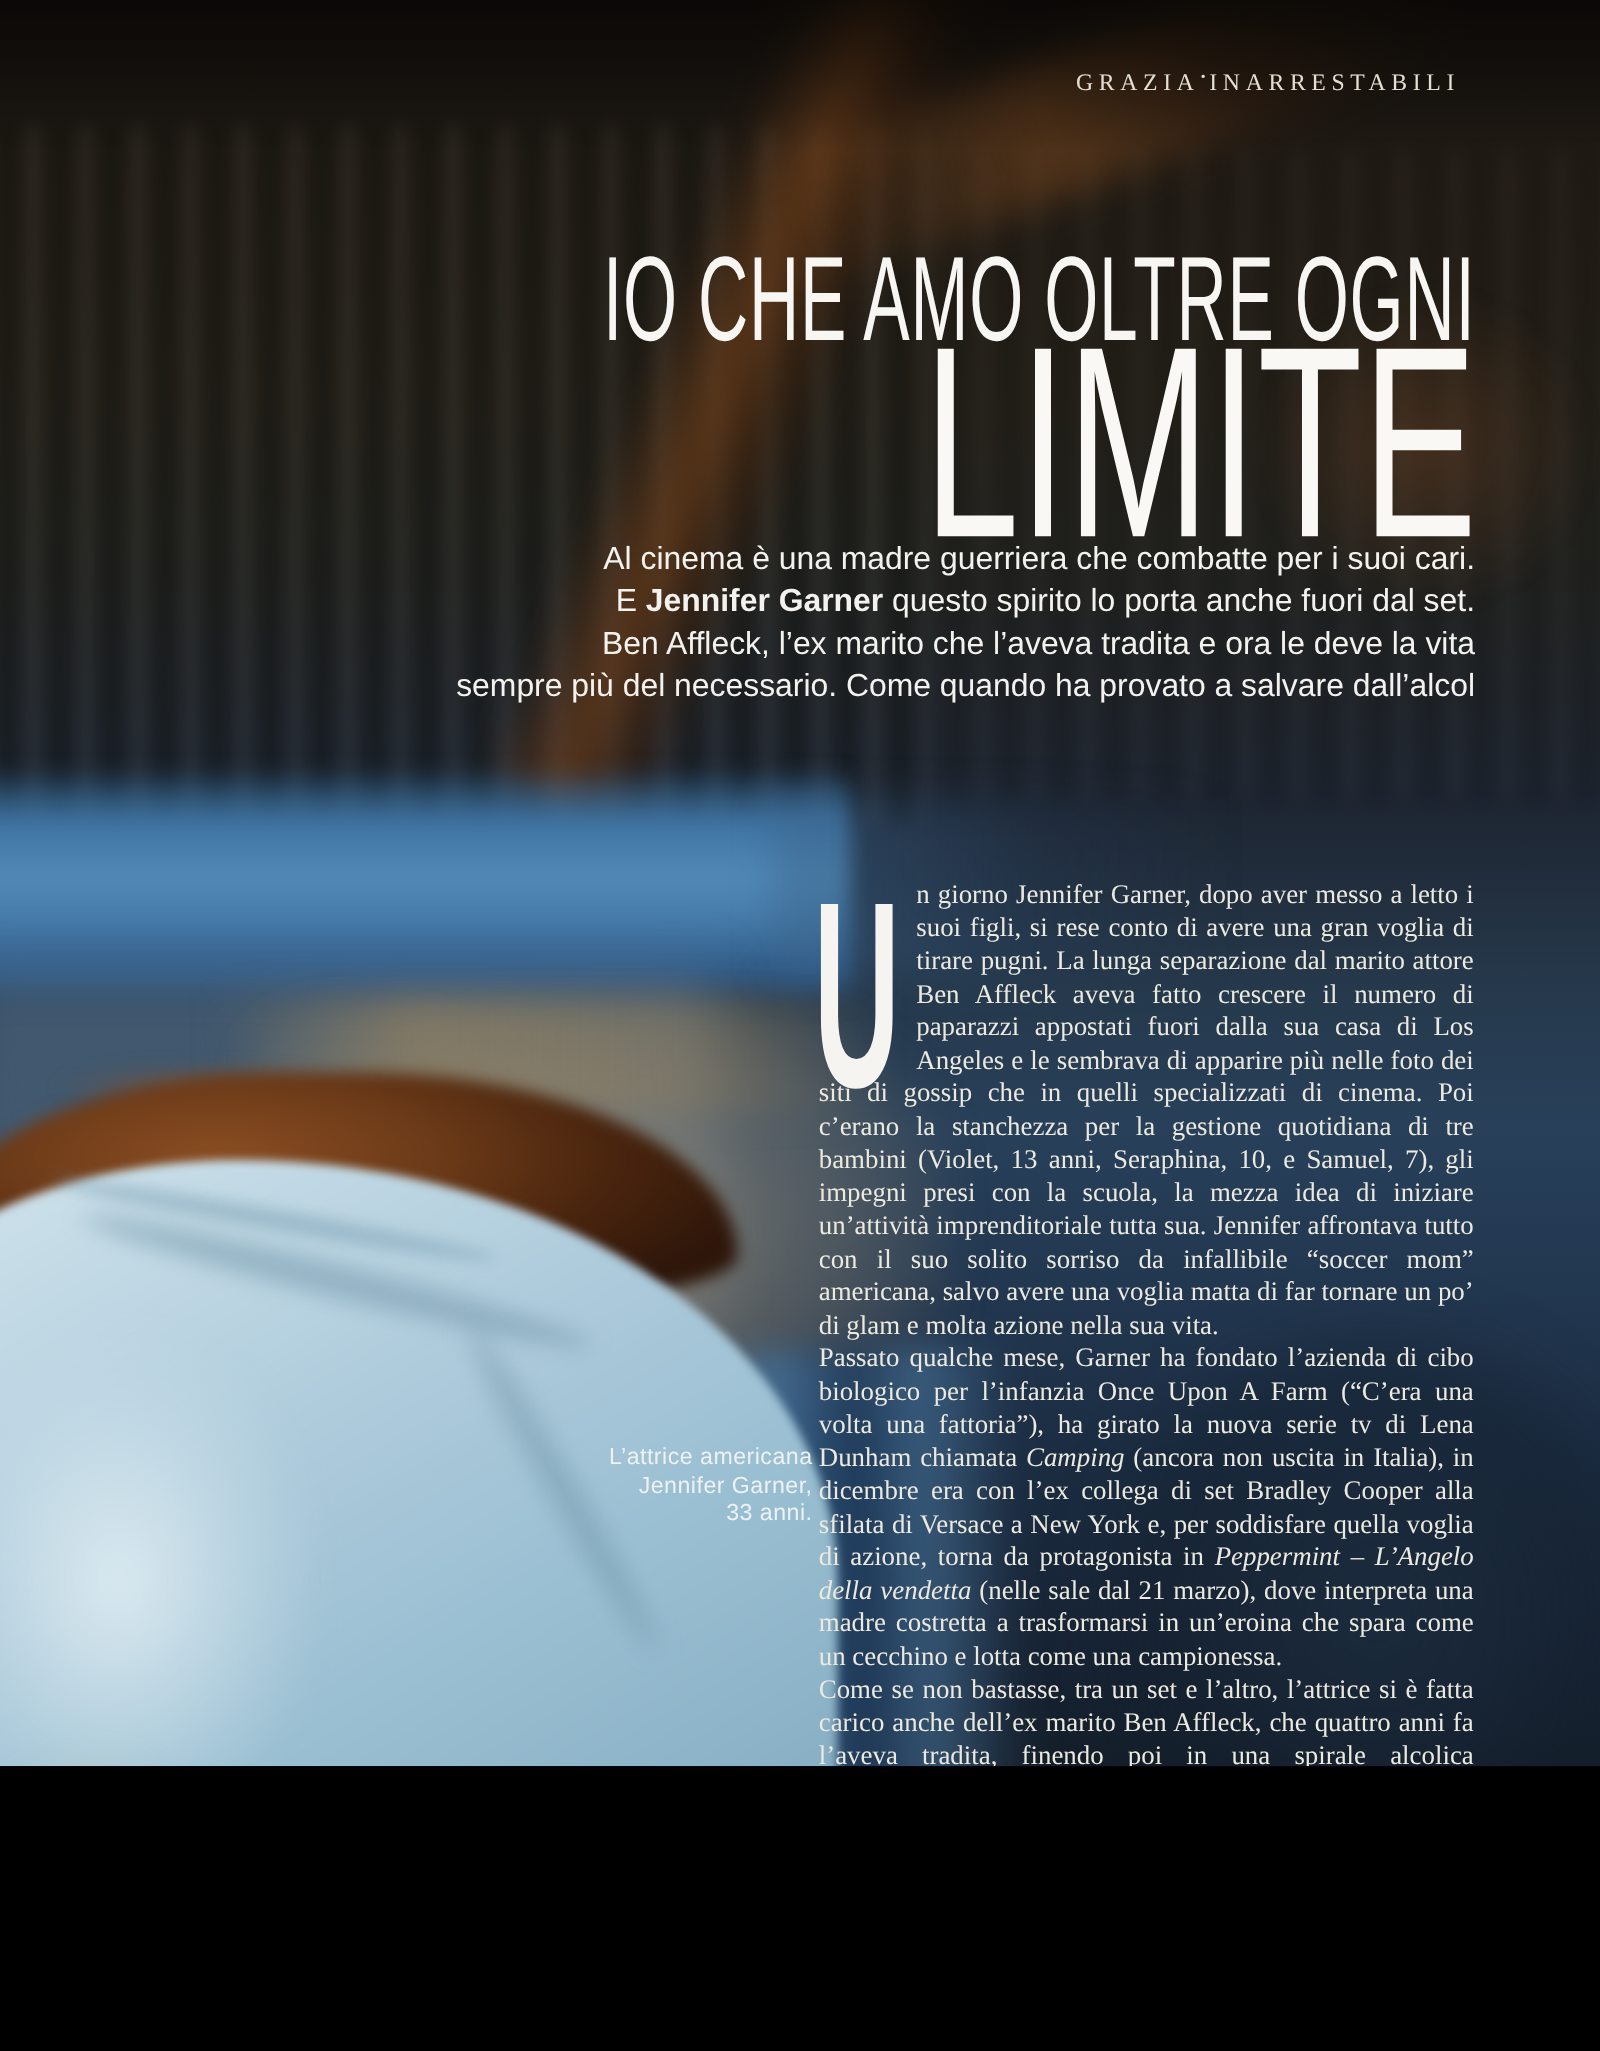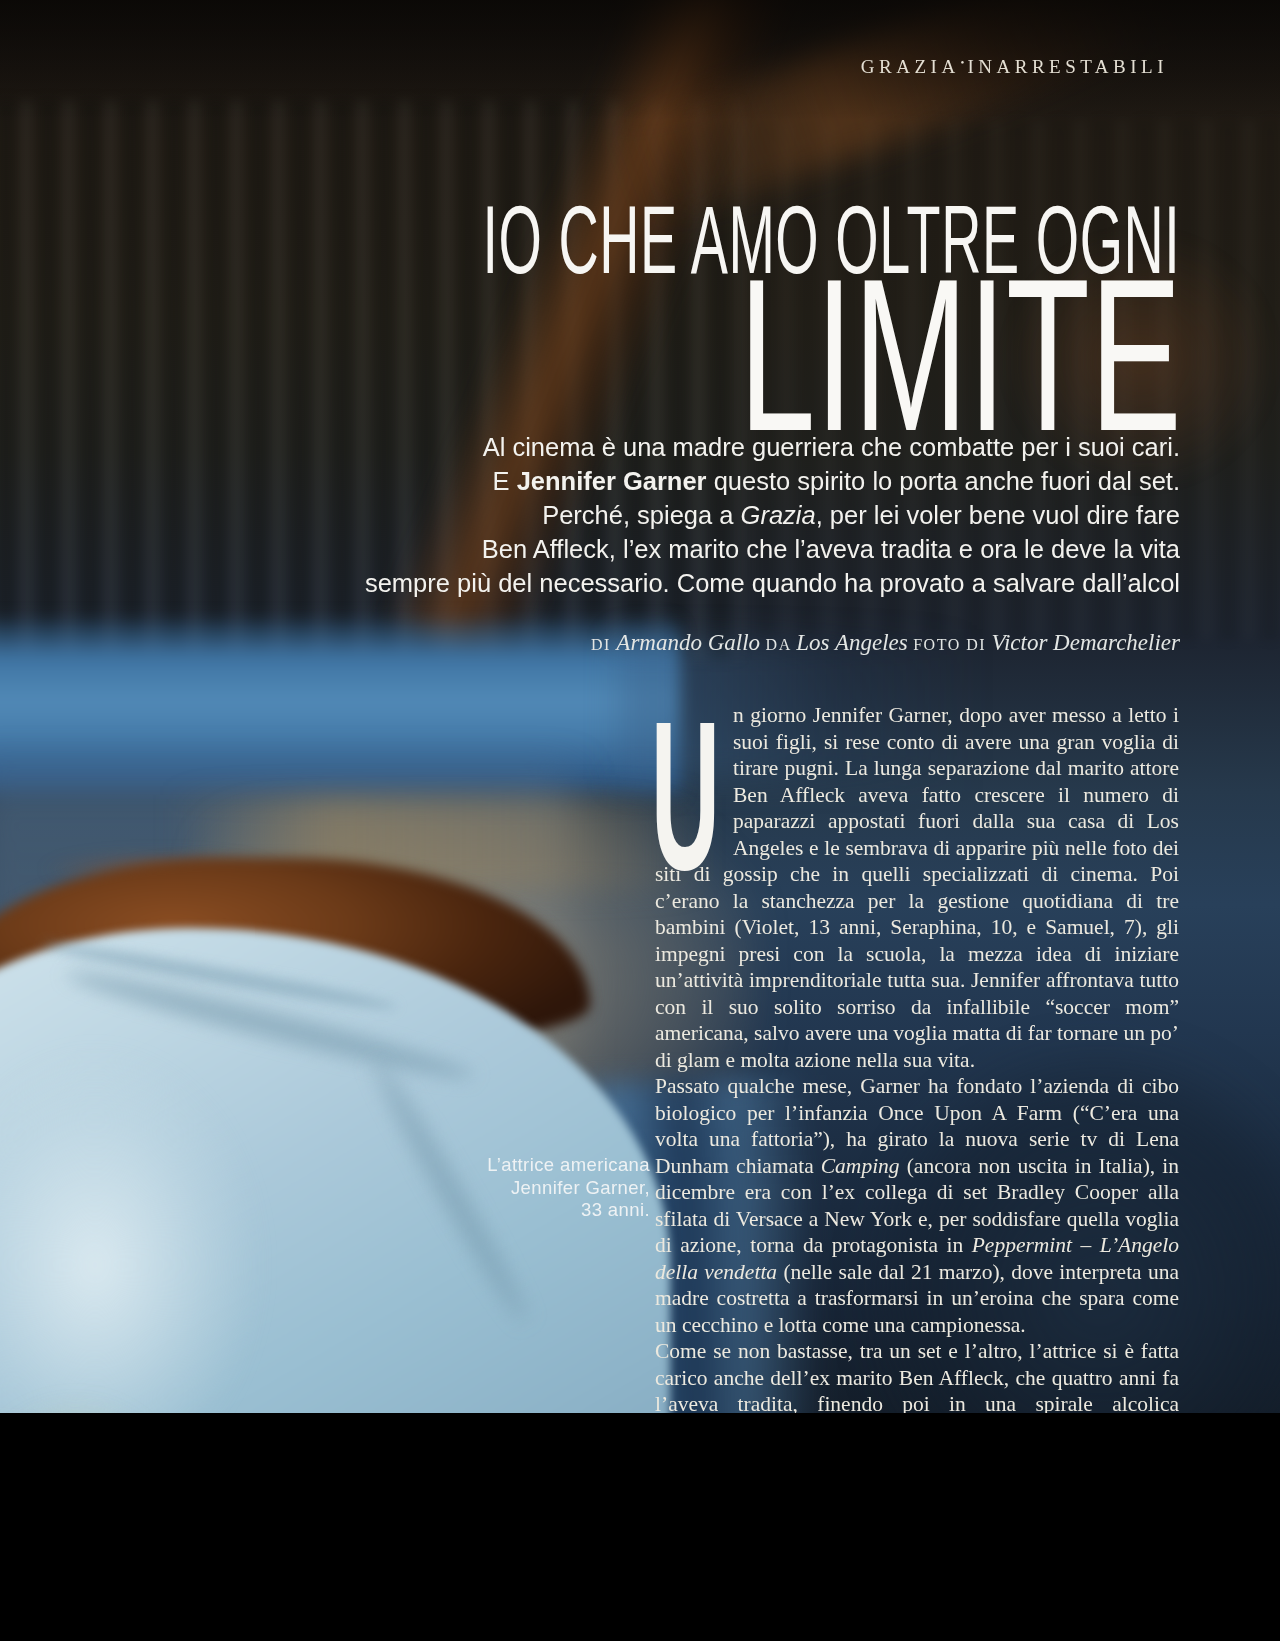--- a/index.html
+++ b/index.html
@@ -210,28 +210,24 @@
     <div class="masthead">
       <span>GRAZIA</span><span class="bullet">•</span><span>INARRESTABILI</span>
     </div>
 
     <div class="headline-1">IO CHE AMO OLTRE OGNI</div>
     <div class="headline-2">LIMITE</div>
 
     <div class="standfirst">
       <span class="sf-line">Al cinema è una madre guerriera che combatte per i suoi cari.</span>
       <span class="sf-line"><span>E </span><span class="sf-b">Jennifer Garner</span><span> questo spirito lo porta anche fuori dal set.</span></span>
-      <span class="sf-line"><span>Perché, spiega a </span><span class="sf-i">Grazia</span><span>, per lei voler bene vuol dire fare</span></span>
       <span class="sf-line">Ben Affleck, l’ex marito che l’aveva tradita e ora le deve la vita</span>
       <span class="sf-line">sempre più del necessario. Come quando ha provato a salvare dall’alcol</span>
     </div>
 
-    <div class="byline">
-      <span class="by-label">DI </span><span class="by-name">Armando Gallo</span><span class="by-label"> DA </span><span class="by-name">Los Angeles</span><span class="by-label"> FOTO DI </span><span class="by-name">Victor Demarchelier</span>
-    </div>
 
     <div class="body-col">
       <p>
         <span class="dropcap">
             <span class="dc-glyph">U</span>
           </span><span>n giorno Jennifer Garner, dopo aver messo a letto i suoi figli, si rese conto di avere una gran voglia di tirare pugni. La lunga separazione dal marito attore Ben Affleck aveva fatto crescere il numero di paparazzi appostati fuori dalla sua casa di Los Angeles e le sembrava di apparire più nelle foto dei siti di gossip che in quelli specializzati di cinema. Poi c’erano la stanchezza per la gestione quotidiana di tre bambini (Violet, 13 anni, Seraphina, 10, e Samuel, 7), gli impegni presi con la scuola, la mezza idea di iniziare un’attività imprenditoriale tutta sua. Jennifer affrontava tutto con il suo solito sorriso da infallibile “soccer mom” americana, salvo avere una voglia matta di far tornare un po’ di glam e molta azione nella sua vita.</span>
       </p>
       <p>
         <span>Passato qualche mese, Garner ha fondato l’azienda di cibo biologico per l’infanzia Once Upon A Farm (“C’era una volta una fattoria”), ha girato la nuova serie tv di Lena Dunham chiamata </span><span class="ital">Camping</span><span> (ancora non uscita in Italia), in dicembre era con l’ex collega di set Bradley Cooper alla sfilata di Versace a New York e, per soddisfare quella voglia di azione, torna da protagonista in </span><span class="ital">Peppermint – L’Angelo della vendetta</span><span> (nelle sale dal 21 marzo), dove interpreta una madre costretta a trasformarsi in un’eroina che spara come un cecchino e lotta come una campionessa.</span>
       </p>

